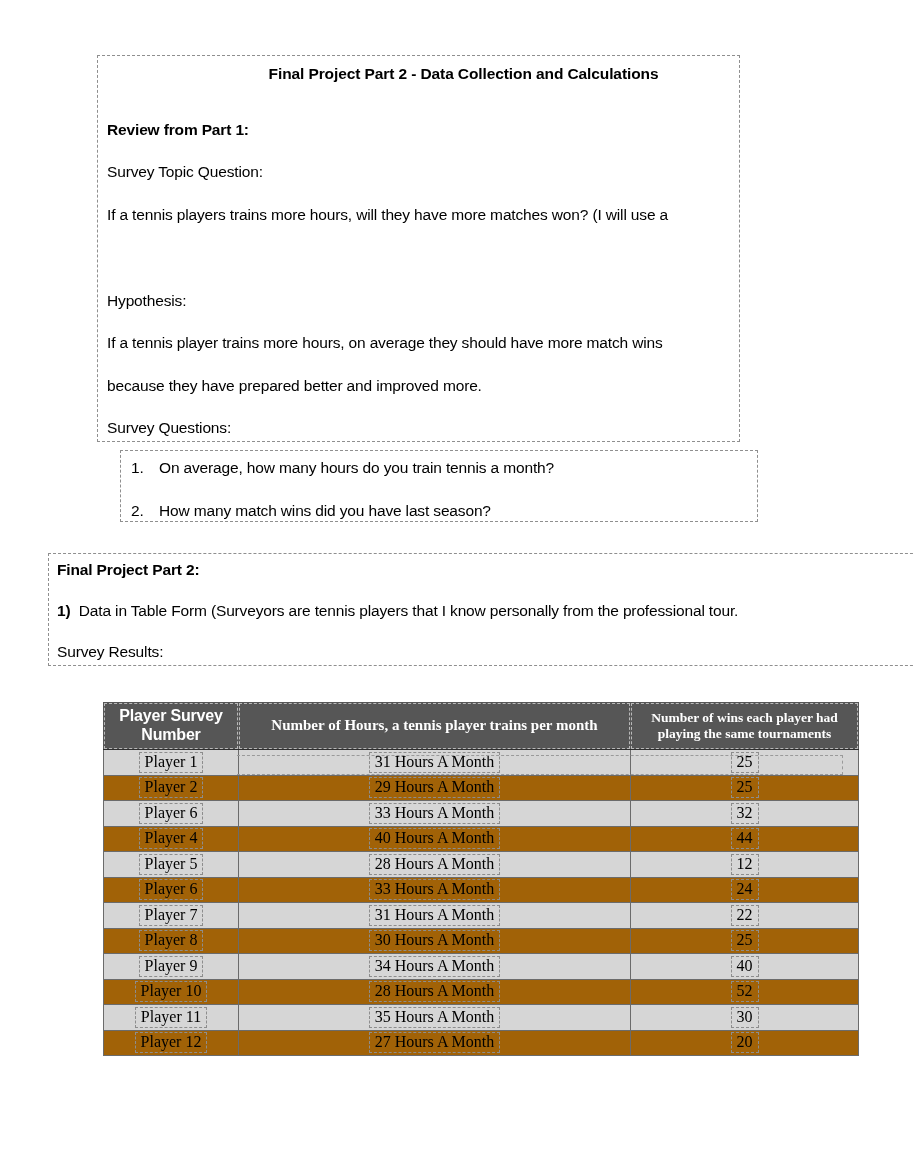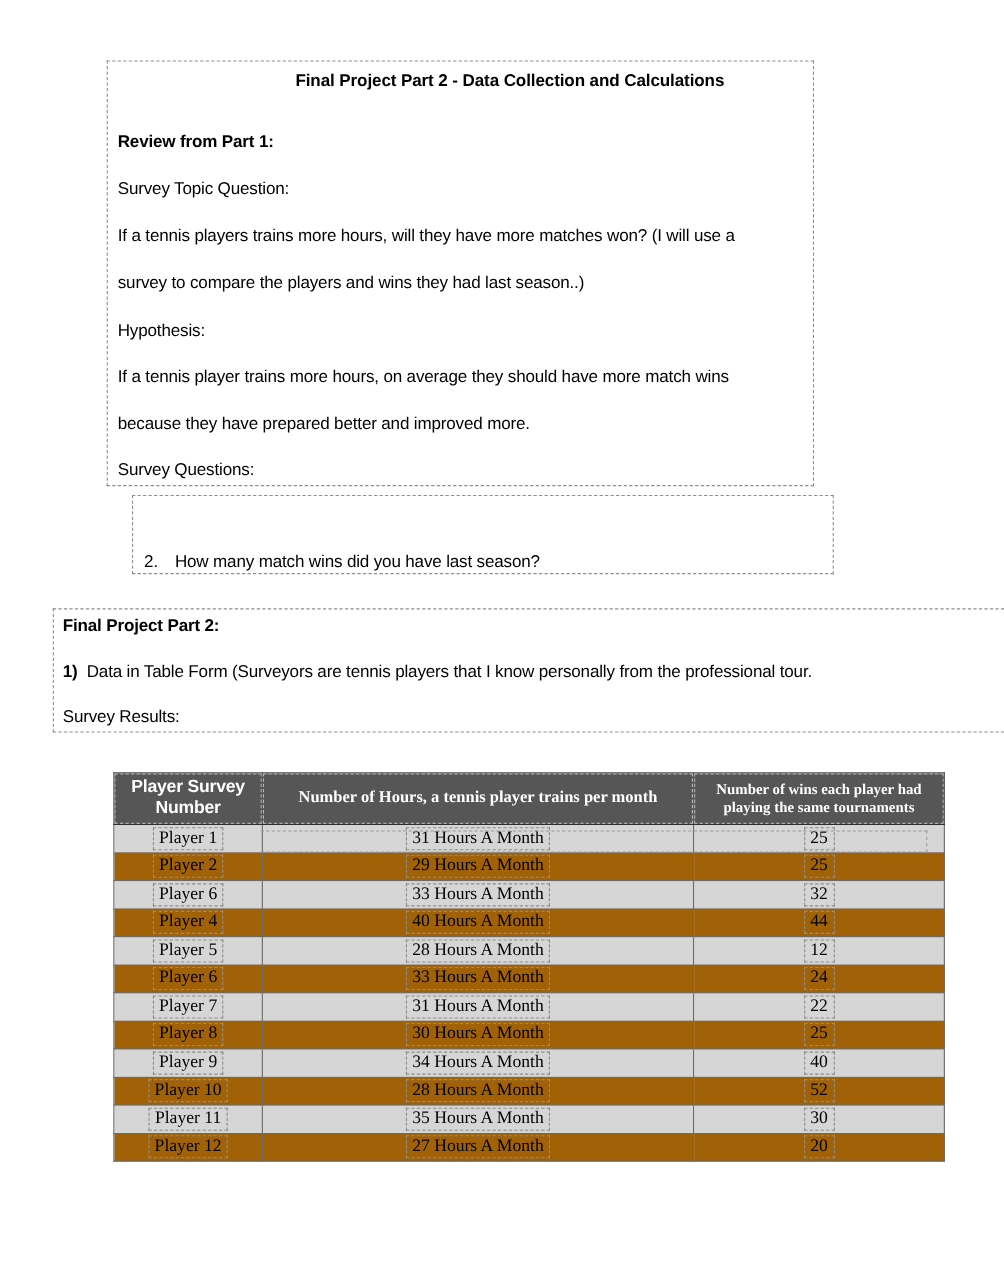--- a/index.html
+++ b/index.html
@@ -185,32 +185,34 @@
   <div id="block-review">
 
     <div class="doc-title">Final Project Part 2 - Data Collection and Calculations</div>
 
     <div class="para bold" style="top:65px;">Review from Part 1:</div>
 
     <div class="para" style="top:107px;">Survey Topic Question:</div>
 
     <div class="para" style="top:150px;">If a tennis players trains more hours, will they have more matches won?  (I will use a</div>
 
-    <div class="para" style="top:193px;">survey to compare the players and wins they had last season..)</div>
 
     <div class="para" style="top:236px;">Hypothesis:</div>
 
     <div class="para" style="top:278px;">If a tennis player trains more hours, on average they should have more match wins</div>
 
     <div class="para" style="top:321px;">because they have prepared better and improved more.</div>
 
     <div class="para" style="top:363px;">Survey Questions:</div>
   </div>
 
   <div id="block-questions">
+    <div class="qitem" style="top:8px;">
+      <span class="qnum">1.</span><span>On average, how many hours do you train tennis a month?</span>
+    </div>
     <div class="qitem" style="top:51px;">
       <span class="qnum">2.</span><span>How many match wins did you have last season?</span>
     </div>
   </div>
 
   <div id="block-part2">
     <div class="p2line bold" style="top:7px;">Final Project Part 2:</div>
 
     <div class="p2line" style="top:48px;">
       <span class="p2num">1)</span><span>&nbsp;&nbsp;</span><span>Data in Table Form (Surveyors are tennis players that I know personally from the professional tour.</span>

